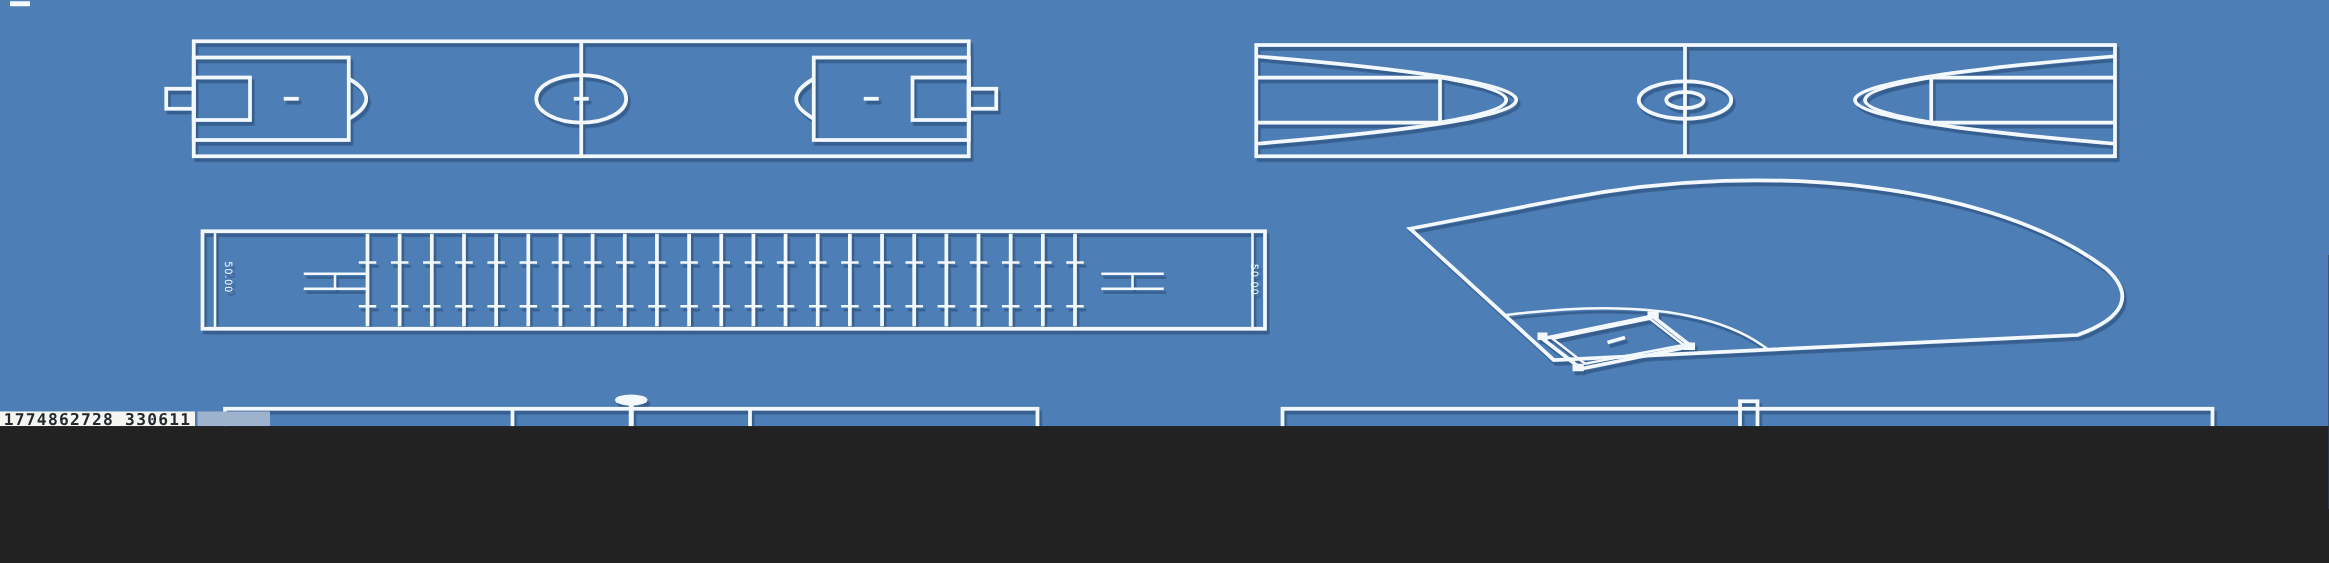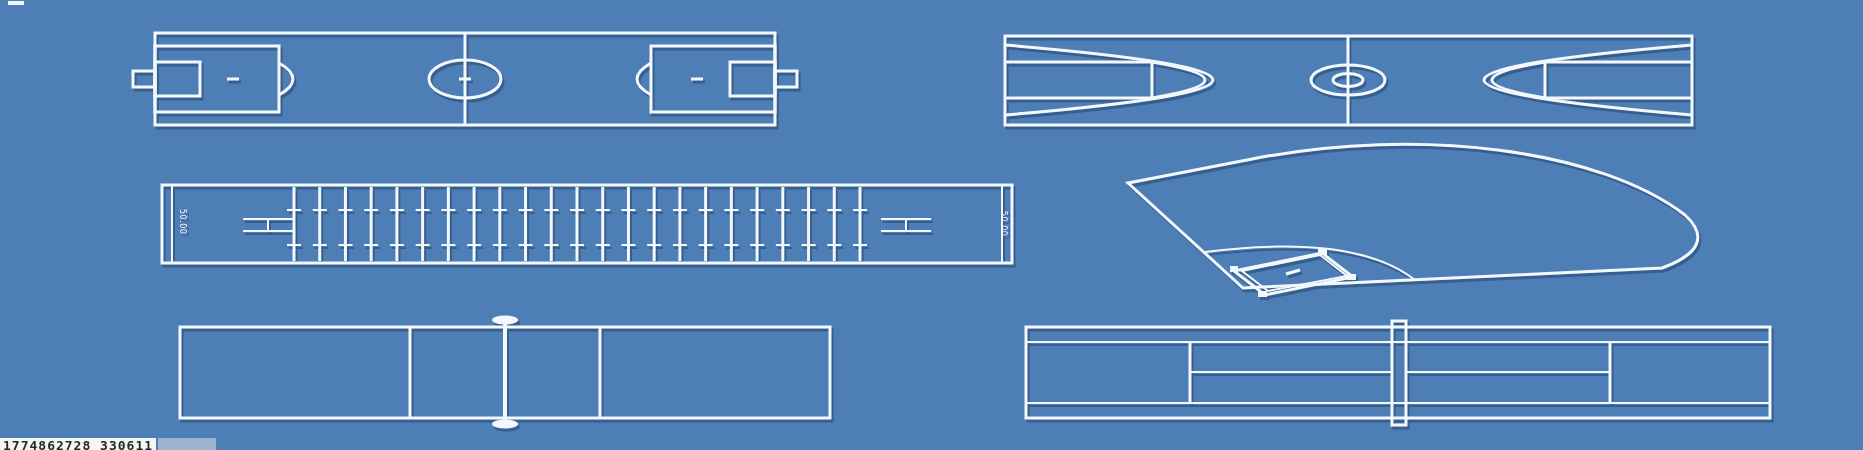--- a/index.html
+++ b/index.html
@@ -1,18 +1,18 @@
 <!DOCTYPE html>
 <html><head>
 <meta charset="utf-8">
 <style>
   html,body{margin:0;padding:0;background:#222;}
   .canvas{
     position:relative;
-    width:1863px;height:450px;
+    width:1863px;height:341px;
     background:var(--background,#4d7eb6);
     overflow:hidden;
     font-family:"Liberation Sans",sans-serif;
   }
   svg.blueprint{position:absolute;left:0;top:0;}
   
   svg.blueprint line,
   svg.blueprint path,
   svg.blueprint rect,
   svg.blueprint ellipse,

